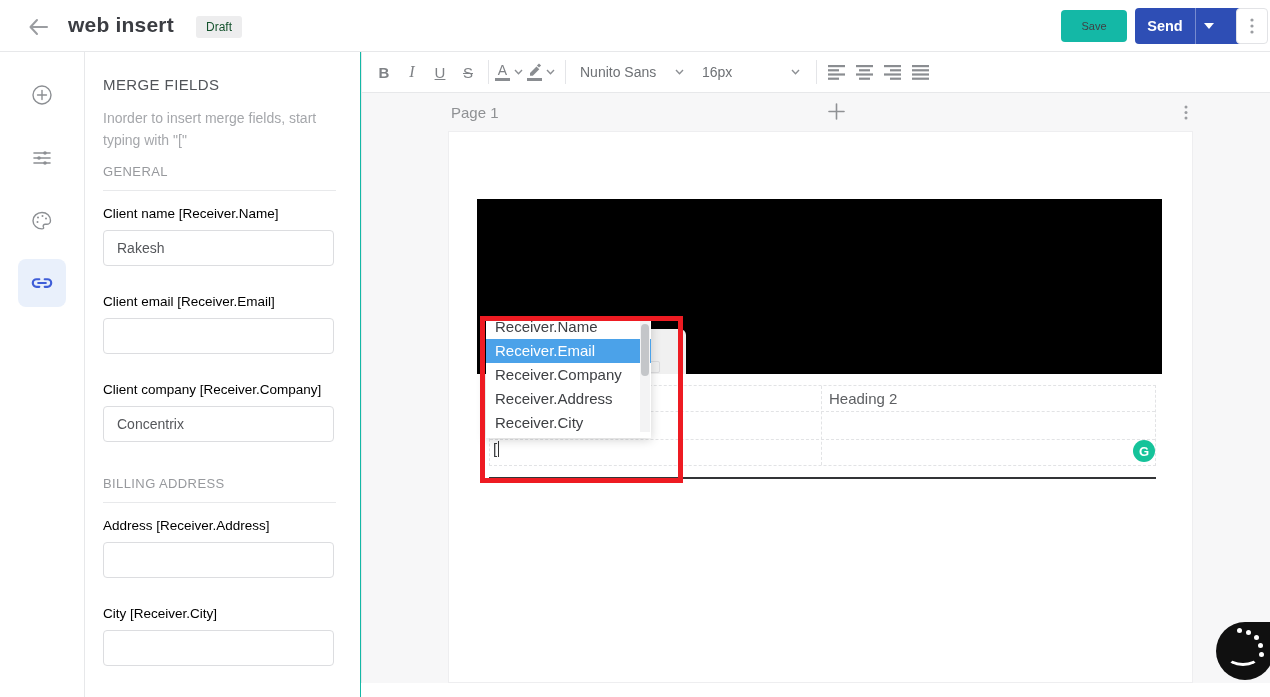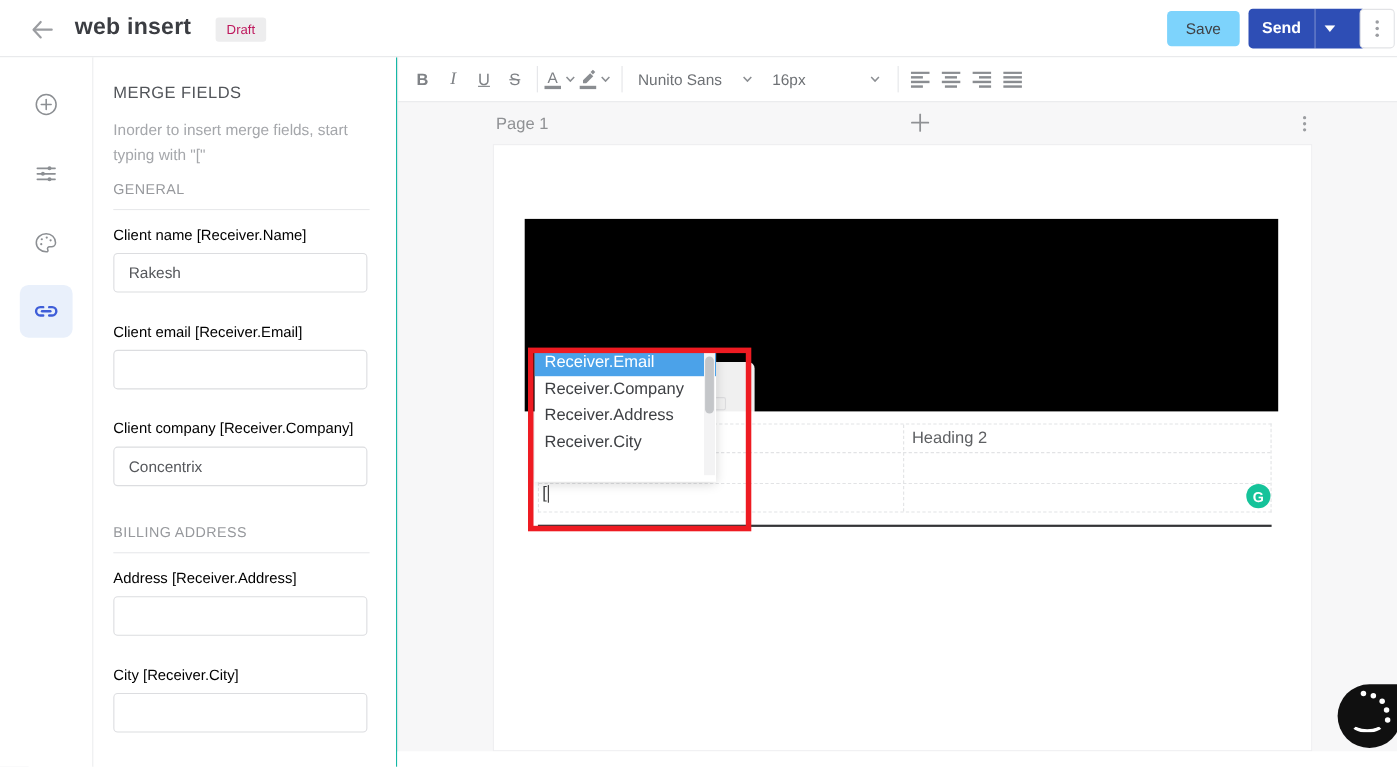--- a/index.html
+++ b/index.html
@@ -8,23 +8,23 @@
   svg { display:block; }
 
   
   .header { position:absolute; left:0; top:0; width:1270px; height:52px;
     background:#fff; border-bottom:1px solid #e7e8ea; z-index:20; }
   .back-btn { position:absolute; left:26px; top:14px; width:26px; height:26px;
     cursor:pointer; }
   .doc-title { position:absolute; left:68px; top:13px; font-size:21px; font-weight:700;
     color:#3b3d42; letter-spacing:.2px; }
   .draft-badge { position:absolute; left:196px; top:16px; background:#ededee;
-    color:#be185d; font-size:12px; padding:4px 10px; border-radius:3px; }
+    color:#14532d; font-size:12px; padding:4px 10px; border-radius:3px; }
   .save-btn { position:absolute; left:1061px; top:10px; width:66px; height:32px;
-    background:#7dd3fc; border:none; border-radius:4px; font-size:14px; color:#3f4145;
+    background:#14b8a6; border:none; border-radius:4px; font-size:11px; color:#3f4145;
     font-family:inherit; cursor:pointer; }
   .send-btn { position:absolute; left:1135px; top:8px; width:107px; height:36px;
     background:#2e4eb5; border-radius:4px; display:flex; cursor:pointer; }
   .send-label { width:60px; display:flex; align-items:center; justify-content:center;
     color:#fff; font-size:14.5px; font-weight:700; }
   .send-caret { width:27px; display:flex; align-items:center; justify-content:center;
     border-left:1px solid rgba(255,255,255,.35); }
   .menu-btn { position:absolute; left:1236px; top:8px; width:32px; height:36px;
     border:1px solid #e2e3e6; border-radius:4px; background:#fff; display:flex;
     align-items:center; justify-content:center; cursor:pointer; }
@@ -331,20 +331,21 @@
       </div>
 
       <div class="ghost-toolbar">
         <div class="ghost-ic"></div>
         <div class="ghost-ic"></div>
         <div class="ghost-ic"></div>
         <div class="ghost-ic"></div>
       </div>
 
       <div class="merge-dd">
+        <div class="dd-item" style="margin-top:-3px;">Receiver.Name</div>
         <div class="dd-item selected">Receiver.Email</div>
         <div class="dd-item">Receiver.Company</div>
         <div class="dd-item">Receiver.Address</div>
         <div class="dd-item">Receiver.City</div>
         <div class="dd-track"></div>
         <div class="dd-thumb"></div>
       </div>
 
       <div class="annotation"></div>
 

